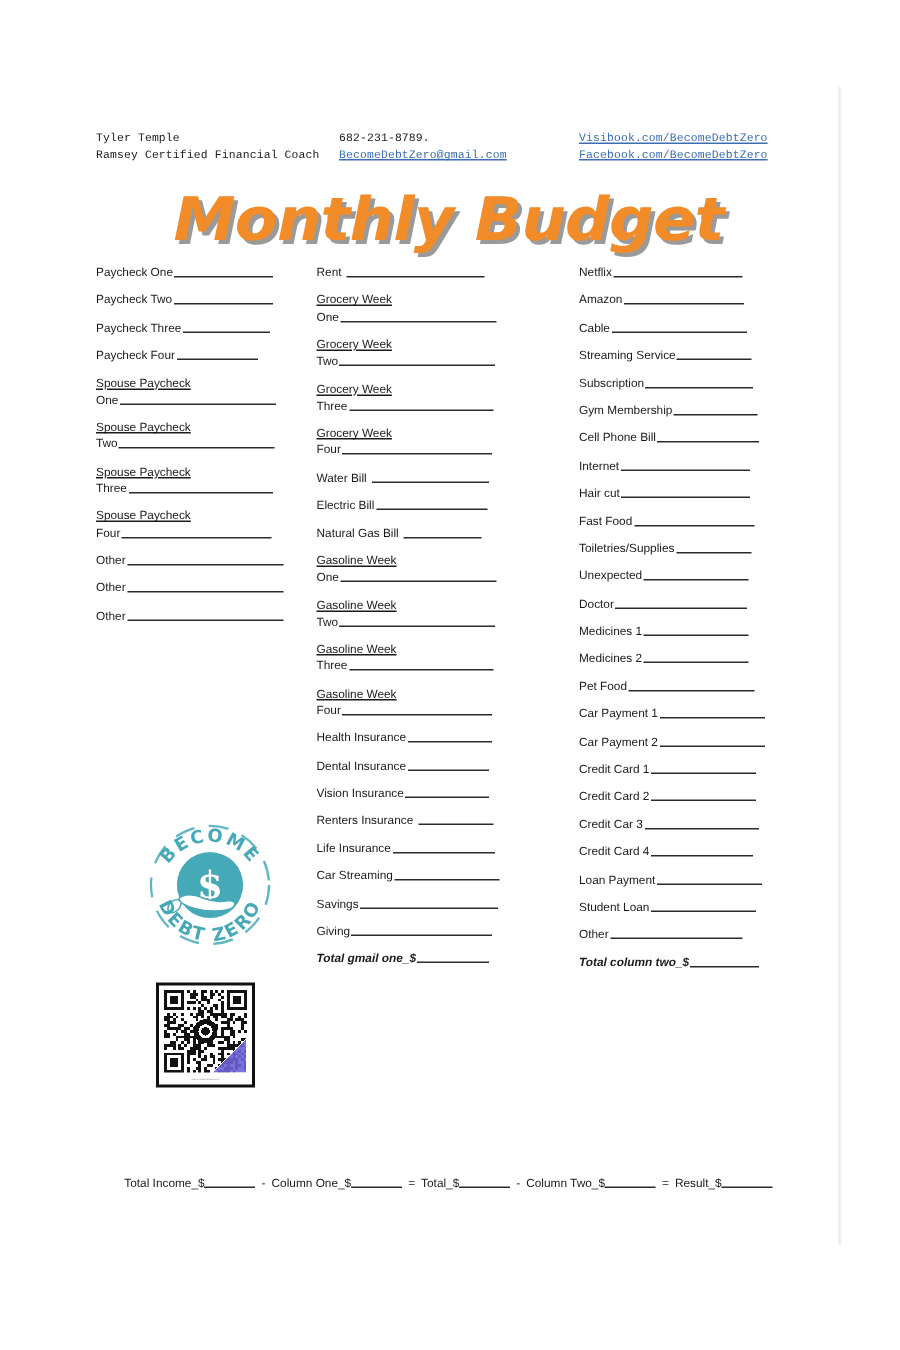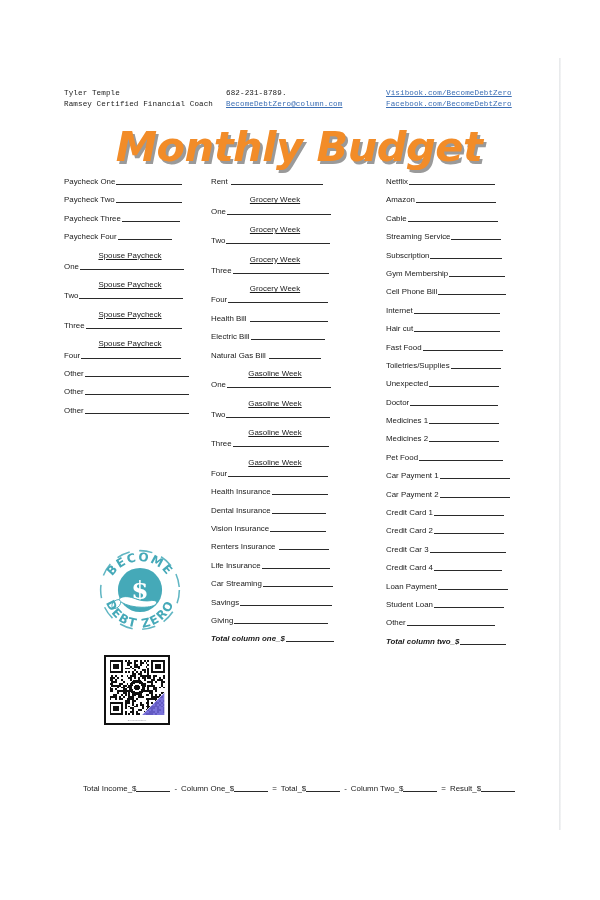--- a/index.html
+++ b/index.html
@@ -76,21 +76,21 @@
     line-height: 11.2px;
   }
   #col-income   { left: 64px;  width: 132px; }
   #col-one      { left: 211px; width: 128px; }
   #col-two      { left: 386px; width: 132px; }
 
   .fld {
     margin-bottom: 7.2px;
     position: relative;
   }
-  .fld .lbl { white-space: nowrap; text-align: center; }
+  .fld .lbl { white-space: nowrap; }
   .fld .rule {
     display: inline-block;
     border-bottom: 1.1px solid #2a2a2a;
     vertical-align: -1px;
     height: 8px;
     margin-left: 1px;
   }
   .fld.two-line .lbl { display: block; text-decoration: underline; }
   .fld.two-line .line2 { display: block; white-space: nowrap; }
 
@@ -157,21 +157,21 @@
   <div id="page-edge"></div>
 
   <div id="header">
     <div class="hdr-row">
       <div class="hdr-c1">Tyler Temple</div>
       <div class="hdr-c2">682-231-8789.</div>
       <div class="hdr-c3 lnk">Visibook.com/BecomeDebtZero</div>
     </div>
     <div class="hdr-row">
       <div class="hdr-c1">Ramsey Certified Financial Coach</div>
-      <div class="hdr-c2 lnk">BecomeDebtZero@column.com</div>
+      <div class="hdr-c2 lnk">BecomeDebtZero@gmail.com</div>
       <div class="hdr-c3 lnk">Facebook.com/BecomeDebtZero</div>
     </div>
   </div>
 
   <div id="title">Monthly Budget</div>
 
   <div class="col" id="col-income">
       <div class="fld"><span class="lbl">Paycheck One</span><span class="rule" style="width: 66px;"></span></div>
       <div class="fld"><span class="lbl">Paycheck Two</span><span class="rule" style="width: 66px;"></span></div>
       <div class="fld"><span class="lbl">Paycheck Three</span><span class="rule" style="width: 58px;"></span></div>
@@ -207,21 +207,21 @@
         <span class="line2">Two<span class="rule" style="width: 104px;"></span></span>
       </div>
       <div class="fld two-line">
         <span class="lbl">Grocery Week</span>
         <span class="line2">Three<span class="rule" style="width: 96px;"></span></span>
       </div>
       <div class="fld two-line">
         <span class="lbl">Grocery Week</span>
         <span class="line2">Four<span class="rule" style="width: 100px;"></span></span>
       </div>
-      <div class="fld"><span class="lbl">Health Bill </span><span class="rule" style="width: 78px;"></span></div>
+      <div class="fld"><span class="lbl">Water Bill </span><span class="rule" style="width: 78px;"></span></div>
       <div class="fld"><span class="lbl">Electric Bill</span><span class="rule" style="width: 74px;"></span></div>
       <div class="fld"><span class="lbl">Natural Gas Bill </span><span class="rule" style="width: 52px;"></span></div>
       <div class="fld two-line">
         <span class="lbl">Gasoline Week</span>
         <span class="line2">One<span class="rule" style="width: 104px;"></span></span>
       </div>
       <div class="fld two-line">
         <span class="lbl">Gasoline Week</span>
         <span class="line2">Two<span class="rule" style="width: 104px;"></span></span>
       </div>
@@ -234,21 +234,21 @@
         <span class="line2">Four<span class="rule" style="width: 100px;"></span></span>
       </div>
       <div class="fld"><span class="lbl">Health Insurance</span><span class="rule" style="width: 56px;"></span></div>
       <div class="fld"><span class="lbl">Dental Insurance</span><span class="rule" style="width: 54px;"></span></div>
       <div class="fld"><span class="lbl">Vision Insurance</span><span class="rule" style="width: 56px;"></span></div>
       <div class="fld"><span class="lbl">Renters Insurance </span><span class="rule" style="width: 50px;"></span></div>
       <div class="fld"><span class="lbl">Life Insurance</span><span class="rule" style="width: 68px;"></span></div>
       <div class="fld"><span class="lbl">Car Streaming</span><span class="rule" style="width: 70px;"></span></div>
       <div class="fld"><span class="lbl">Savings</span><span class="rule" style="width: 92px;"></span></div>
       <div class="fld"><span class="lbl">Giving</span><span class="rule" style="width: 94px;"></span></div>
-      <div class="fld total"><span class="lbl">Total column one_$</span><span class="rule" style="width: 48px;"></span></div>
+      <div class="fld total"><span class="lbl">Total gmail one_$</span><span class="rule" style="width: 48px;"></span></div>
     </div>
   <div class="col" id="col-two">
       <div class="fld"><span class="lbl">Netflix</span><span class="rule" style="width: 86px;"></span></div>
       <div class="fld"><span class="lbl">Amazon</span><span class="rule" style="width: 80px;"></span></div>
       <div class="fld"><span class="lbl">Cable</span><span class="rule" style="width: 90px;"></span></div>
       <div class="fld"><span class="lbl">Streaming Service</span><span class="rule" style="width: 50px;"></span></div>
       <div class="fld"><span class="lbl">Subscription</span><span class="rule" style="width: 72px;"></span></div>
       <div class="fld"><span class="lbl">Gym Membership</span><span class="rule" style="width: 56px;"></span></div>
       <div class="fld"><span class="lbl">Cell Phone Bill</span><span class="rule" style="width: 68px;"></span></div>
       <div class="fld"><span class="lbl">Internet</span><span class="rule" style="width: 86px;"></span></div>

